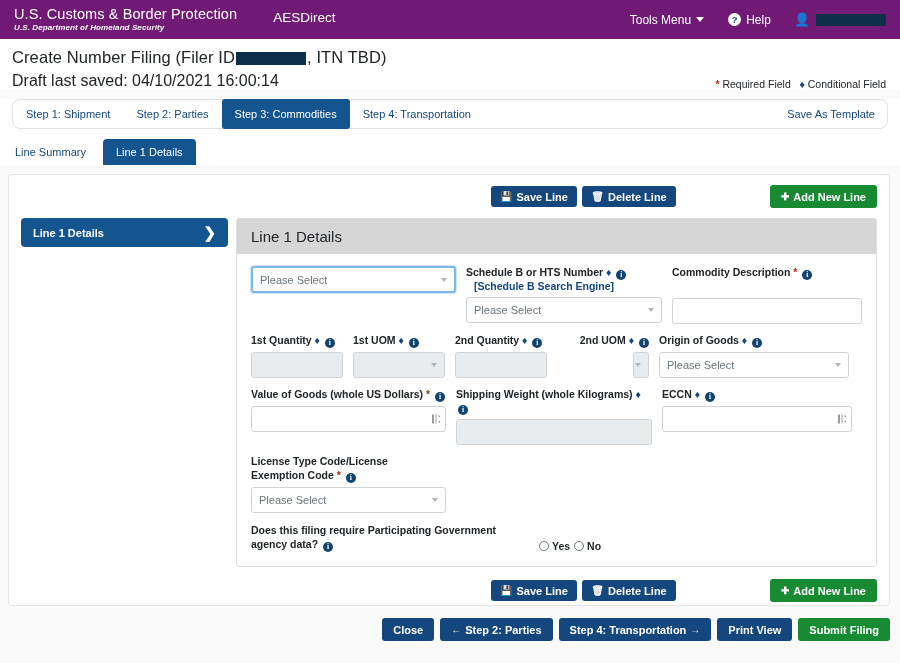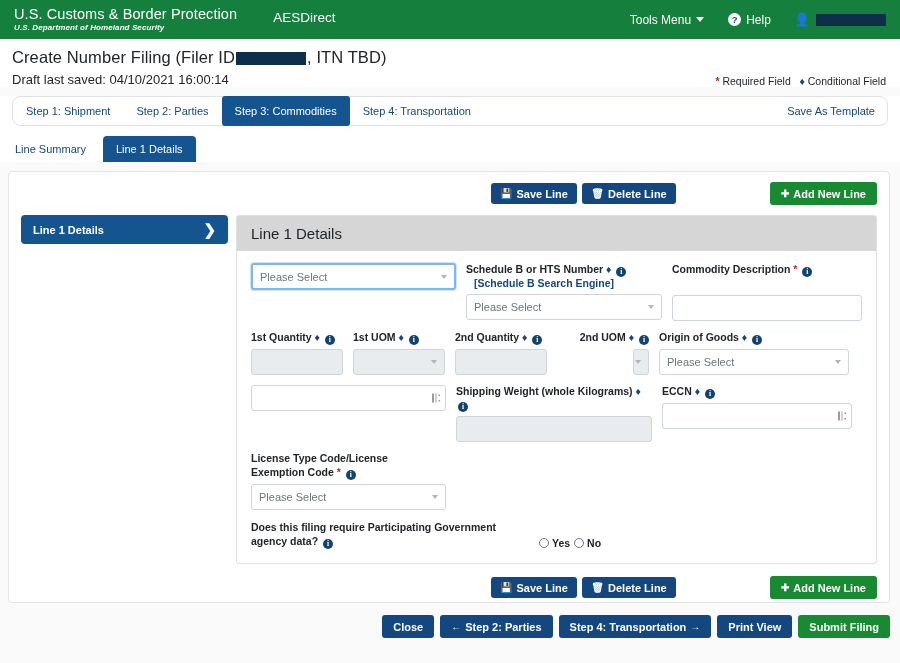--- a/index.html
+++ b/index.html
@@ -8,21 +8,21 @@
     width: 900px; height: 663px;
     background: #fafafa;
     font-family: "Liberation Sans", sans-serif;
     color: #212529;
     overflow: hidden;
   }
 
   
   .topbar {
     height: 39px;
-    background: #15803d;
+    background: #701a75;
     display: flex;
     align-items: center;
     padding: 0 14px;
     color: #ffffff;
   }
   .brand-block { display: flex; flex-direction: column; justify-content: center; line-height: 1.05; }
   .brand-title { font-size: 14.5px; font-weight: 400; letter-spacing: .1px; }
   .brand-sub { font-size: 8px; font-style: italic; font-weight: 700; margin-top: 2px; letter-spacing: .1px; }
   .app-name { font-size: 13.5px; margin-left: 36px; align-self: center; margin-top: -4px; }
   .topbar-spacer { flex: 1; }
@@ -64,21 +64,21 @@
   .page-title { font-size: 16.5px; font-weight: 400; color: #212529; letter-spacing: .1px; }
   .redacted-inline {
     display: inline-block;
     background: #0d2f49;
     height: 13px;
     width: 70px;
     vertical-align: middle;
     margin: 0 1px;
   }
   .subline-row { display: flex; align-items: flex-end; justify-content: space-between; margin-top: 5px; }
-  .draft-saved { font-size: 13px; color: #212529; }
+  .draft-saved { font-size: 16px; color: #212529; }
   .field-legend { font-size: 10.5px; color: #212529; white-space: nowrap; }
   .req-star { color: #a8321e; font-weight: 700; }
   .cond-diamond { color: #14477d; font-weight: 700; }
 
   
   .tabbar-wrap { background: #ffffff; padding: 0 12px; }
   .tabbar {
     margin-top: 9px;
     border: 1px solid #dee2e6;
     border-radius: 8px;
@@ -438,20 +438,25 @@
               </label>
               <div class="ctl">
                 <span>Please Select</span>
                 <span class="sel-caret"></span>
               </div>
             </div>
           </div>
 
           <div class="frow" style="margin-top:4px;">
             <div class="fgroup" style="width:195px; margin-right:10px;">
+              <label class="flabel">
+                <span>Value of Goods (whole US Dollars)</span>
+                <span class="req-star">*</span>
+                <span class="info-icon">i</span>
+              </label>
               <div class="ctl">
                 <input type="text" placeholder="" style="">
                 <svg class="spin" viewBox="0 0 9 11">
                   <rect x="0" y="1" width="2" height="9" fill="#9b9b9b"></rect>
                   <rect x="3" y="1" width="2" height="9" fill="#d0d0d0"></rect>
                   <rect x="6.5" y="2" width="1.6" height="1.6" fill="#9b9b9b"></rect>
                   <rect x="6.5" y="7.4" width="1.6" height="1.6" fill="#9b9b9b"></rect>
                 </svg>
               </div>
             </div>

